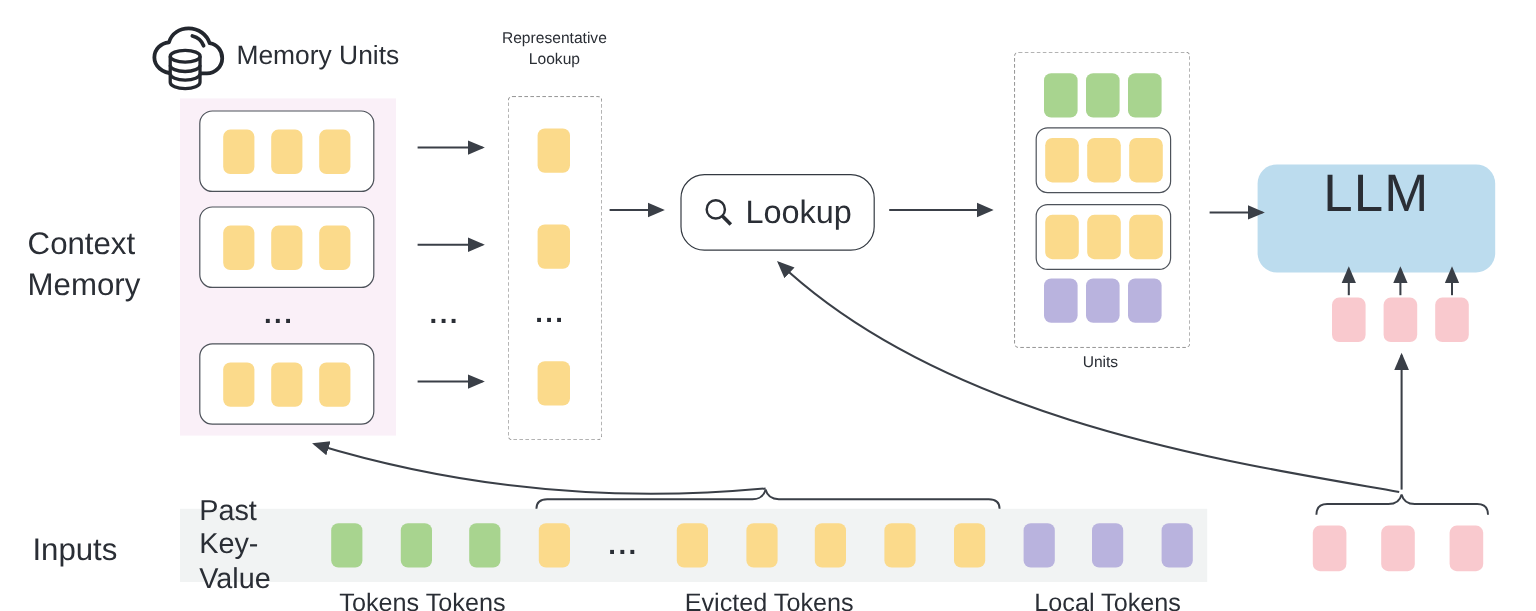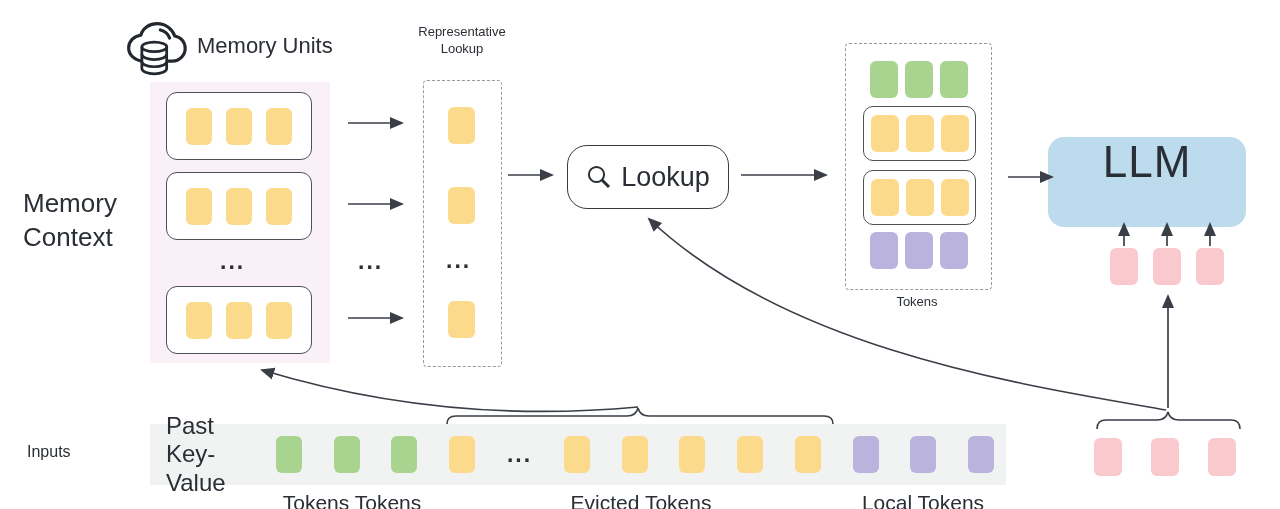--- a/index.html
+++ b/index.html
@@ -82,22 +82,22 @@
   </svg>
 
   <div class="abs lbl" style="left:197px;top:13px;font-size:22px;">Memory Units</div>
 
   <div class="abs small-note" style="left:382px;top:4px;width:160px;">
     <div>Representative</div>
     <div>Lookup</div>
   </div>
 
   <div class="abs lbl" style="left:23px;top:166px;font-size:26px;line-height:1.32;">
+    <div>Context</div>
     <div>Memory</div>
-    <div>Context</div>
   </div>
 
   <div id="memory-panel" class="abs">
     <div class="mem-unit" style="top:10px;">
       <div class="tok yellow"></div>
       <div class="tok yellow"></div>
       <div class="tok yellow"></div>
     </div>
     <div class="mem-unit" style="top:90px;">
       <div class="tok yellow"></div>
@@ -145,34 +145,34 @@
       <div class="cache-tok tok yellow"></div>
       <div class="cache-tok tok yellow"></div>
     </div>
     <div class="cache-row" style="top:188px;">
       <div class="cache-tok tok purple"></div>
       <div class="cache-tok tok purple"></div>
       <div class="cache-tok tok purple"></div>
     </div>
   </div>
   <div class="abs small-note" style="left:817px;top:274px;width:200px;">
-    <div>Tokens</div>
+    <div>Units</div>
   </div>
 
   <div id="llm" class="abs">
     <span class="txt lbl">LLM</span>
   </div>
 
   <div class="abs row" style="left:1110px;top:228px;gap:15px;">
     <div class="tok pink" style="width:28px;"></div>
     <div class="tok pink" style="width:28px;"></div>
     <div class="tok pink" style="width:28px;"></div>
   </div>
 
-  <div class="abs lbl" style="left:27px;top:423px;font-size:16px;">Inputs</div>
+  <div class="abs lbl" style="left:27px;top:423px;font-size:26px;">Inputs</div>
 
   <div id="input-strip" class="abs">
     <div id="pastkv" class="lbl">
       <div>Past</div>
       <div>Key-Value</div>
     </div>
     <div id="strip-tokens">
       <div class="tok green"></div>
       <div class="tok green"></div>
       <div class="tok green"></div>

